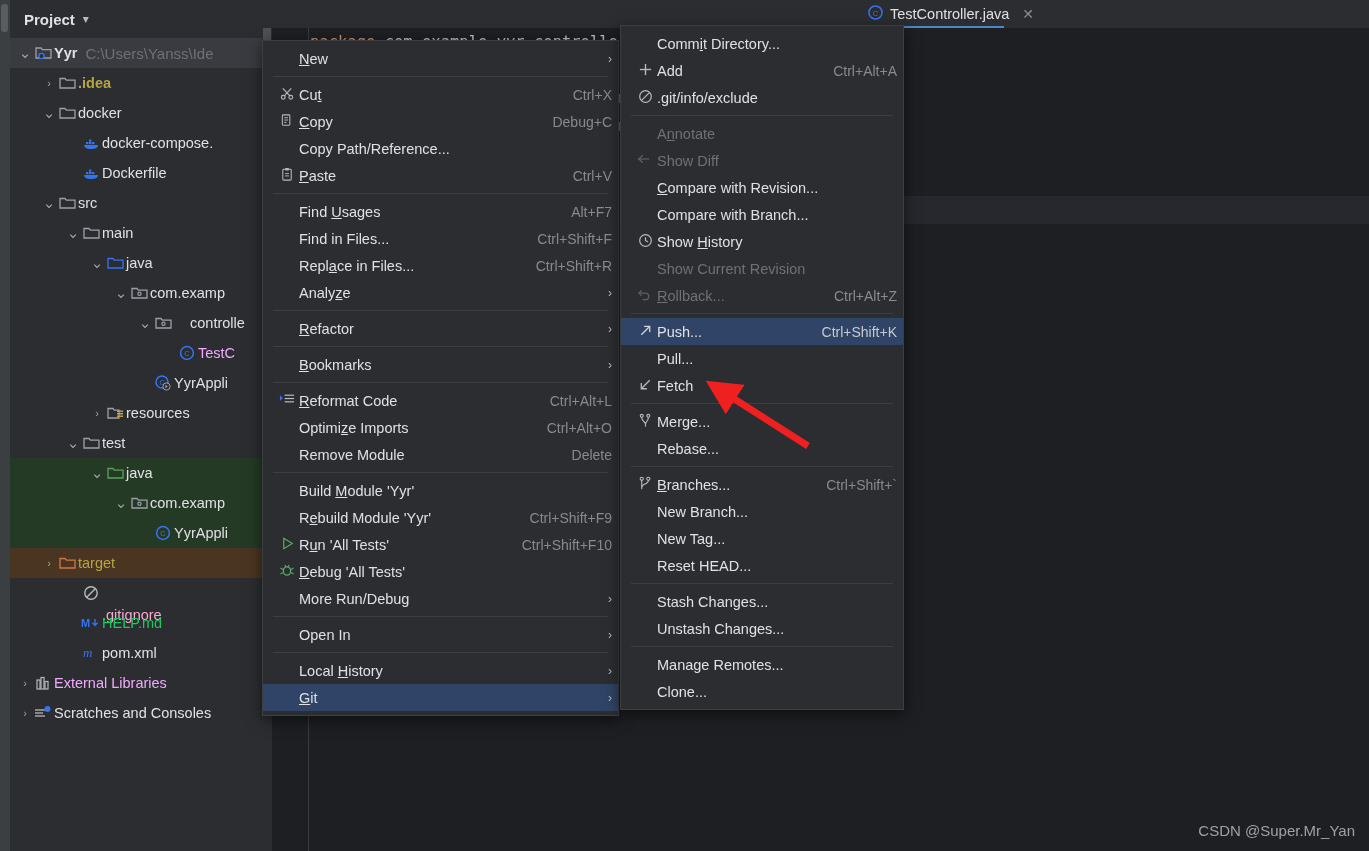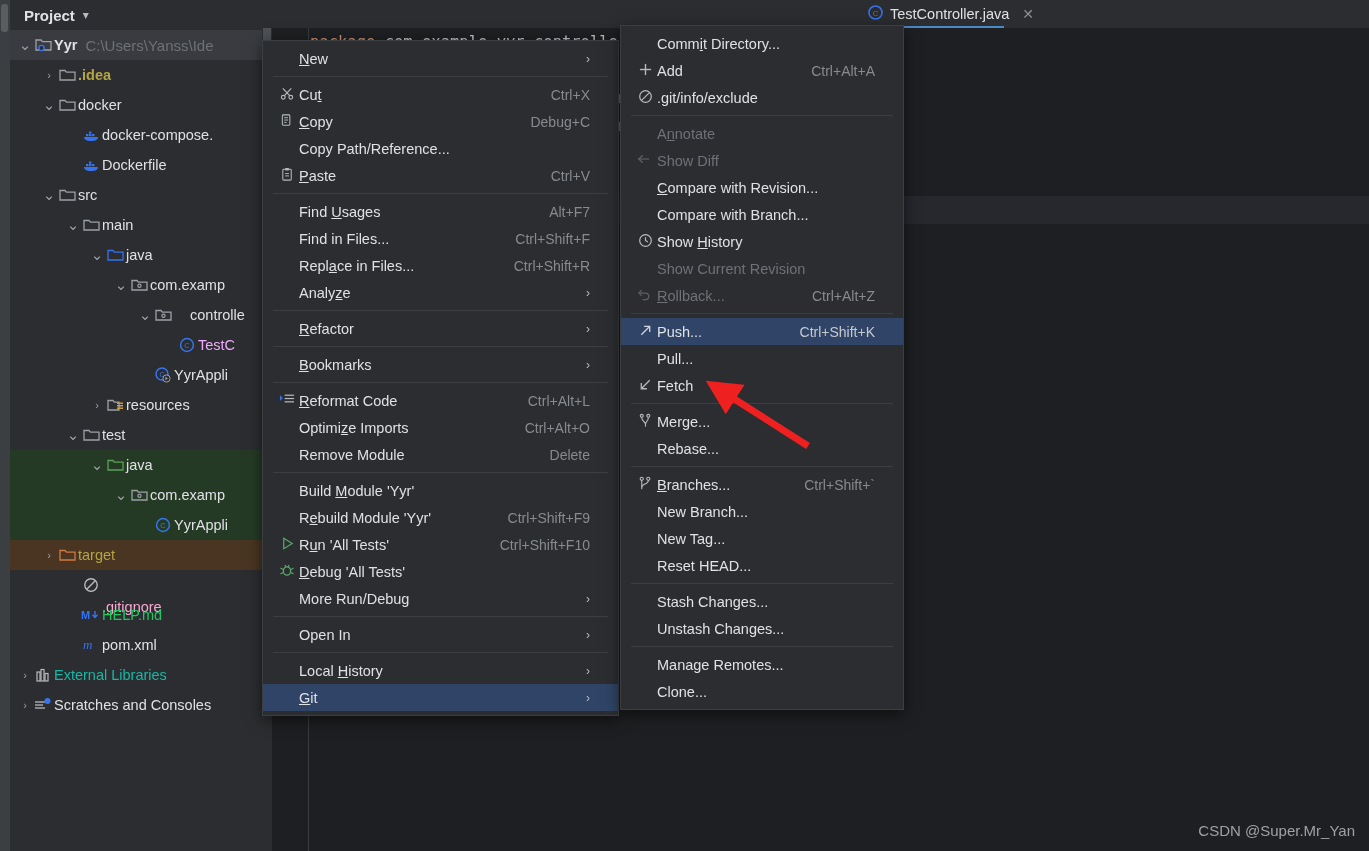--- a/index.html
+++ b/index.html
@@ -20,21 +20,21 @@
     position: absolute; left: 1px; top: 4px; width: 7px; height: 28px;
     background: #5a5d5f; border-radius: 3px;
   }
 
   
   .project-panel {
     position: absolute; left: 10px; top: 0; width: 252px; height: 851px;
     background: #2b2d30;
   }
   .project-header {
-    height: 30px; display: flex; align-items: center; padding-left: 14px;
+    height: 38px; display: flex; align-items: center; padding-left: 14px;
     color: #dfe1e5; font-size: 15px; font-weight: bold;
   }
   .project-header .chev { margin-left: 8px; font-weight: normal; font-size: 12px; color: #b6babf; }
 
   .tree { position: relative; }
   .tree-row {
     position: relative; height: 30px; display: flex; align-items: center;
     color: #dfe1e5; font-size: 14.5px; white-space: nowrap;
   }
   .tree-row.sel-grey { background: #393b40; }
@@ -126,21 +126,21 @@
     padding: 4px 0;
   }
   .ctx-sub {
     position: absolute; left: 620px; top: 25px; width: 284px;
     background: #2b2d30; border: 1px solid #3c3f41;
     box-shadow: 0 4px 14px rgba(0,0,0,.55);
     padding: 4px 0;
   }
   .mi {
     position: relative; height: 27px; display: flex; align-items: center;
-    color: #dfe1e5; font-size: 14.5px; padding-left: 12px; padding-right: 28px;
+    color: #dfe1e5; font-size: 14.5px; padding-left: 12px; padding-right: 6px;
   }
   .mi.disabled { color: #6e7177; }
   .mi.selected { background: #2f4466; }
   .mi-icon {
     width: 24px; flex: 0 0 24px; display: flex; align-items: center; justify-content: center;
     color: #b6babf;
   }
   .mi-label { flex: 1 1 auto; white-space: nowrap; }
   .mi-shortcut { color: #878a8f; font-size: 14px; margin-left: 14px; white-space: nowrap; }
   .mi.selected .mi-shortcut { color: #c6c9cf; }
@@ -424,21 +424,21 @@
           <span class="arrow">›</span>
           <span class="ticon">
             <span>
               <svg width="17" height="16" viewBox="0 0 17 16">
                 <rect x="2" y="5" width="3" height="9" fill="none" stroke="#b6babf" stroke-width="1.2"></rect>
                 <rect x="6" y="2.5" width="3" height="11.5" fill="none" stroke="#b6babf" stroke-width="1.2"></rect>
                 <rect x="10" y="6.5" width="3" height="7.5" fill="none" stroke="#b6babf" stroke-width="1.2"></rect>
               </svg>
             </span>
           </span>
-          <span class="tlabel" style="color: #14b8a6;">External Libraries</span>
+          <span class="tlabel" style="color: #f0abfc;">External Libraries</span>
         </div>
         <div class="tree-row" style="padding-left: 8px;">
           <span class="arrow">›</span>
           <span class="ticon">
             <span>
               <svg width="18" height="16" viewBox="0 0 18 16">
                 <line x1="1" y1="5" x2="11" y2="5" stroke="#b6babf" stroke-width="1.3"></line>
                 <line x1="1" y1="8" x2="9" y2="8" stroke="#b6babf" stroke-width="1.3"></line>
                 <line x1="1" y1="11" x2="11" y2="11" stroke="#b6babf" stroke-width="1.3"></line>
                 <circle cx="13.5" cy="4" r="3" fill="#3574f0"></circle>

